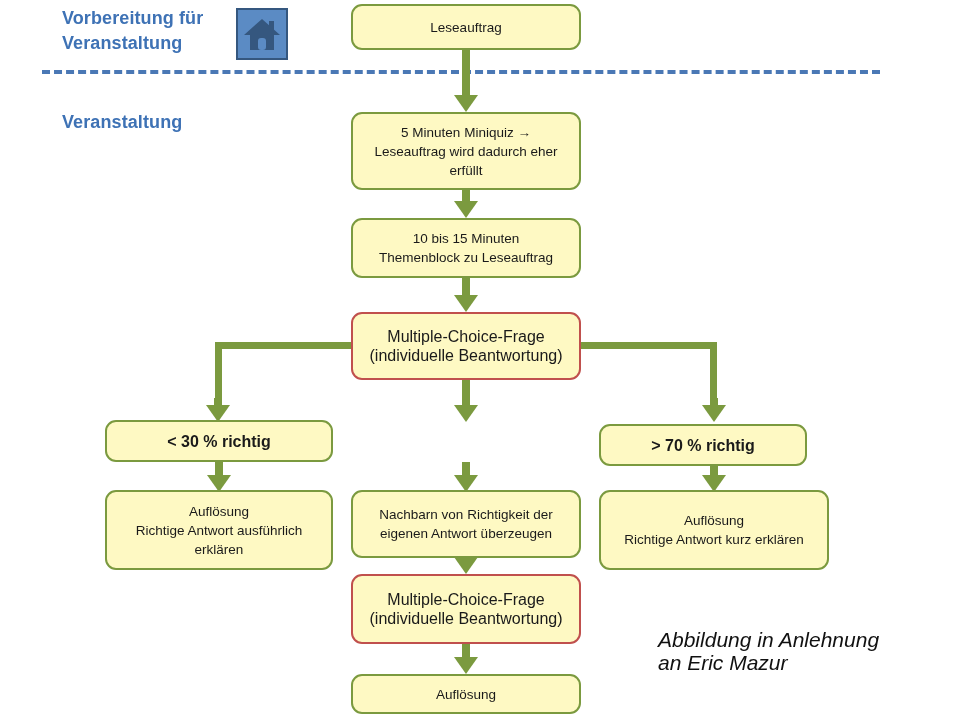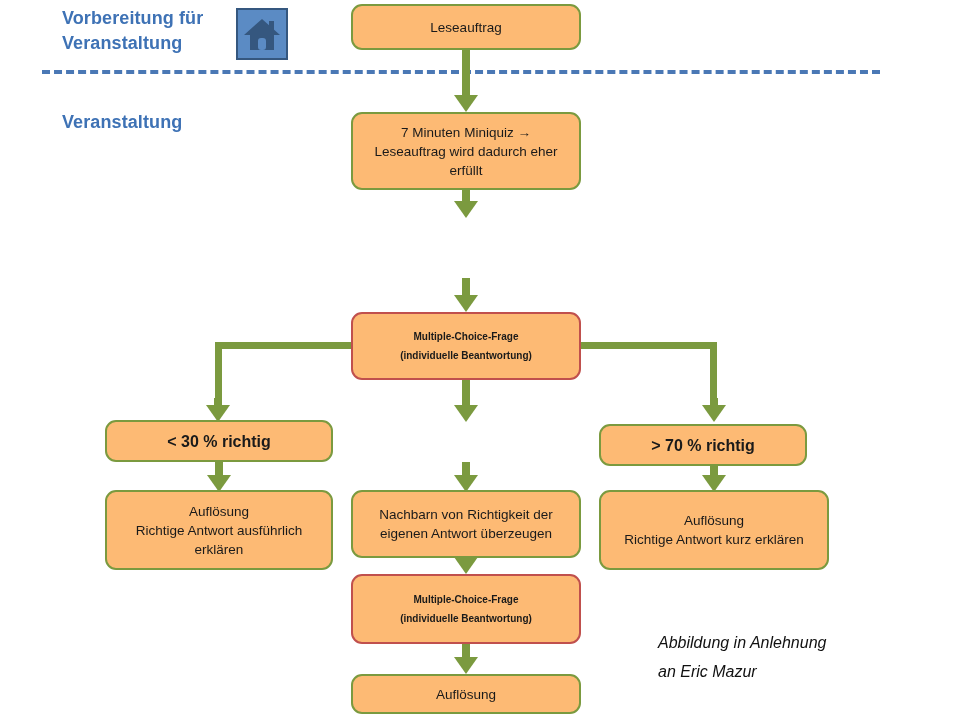--- a/index.html
+++ b/index.html
@@ -52,38 +52,38 @@
     top: 70px;
     width: 838px;
     height: 0;
     border-top: 4px dashed #4A78B5;
   }
 
   
   .node {
     position: absolute;
     box-sizing: border-box;
-    background: #fdba74;
+    background: #fef9c3;
     border: 2.5px solid #7B9A3F;
     border-radius: 11px;
     display: flex;
     align-items: center;
     justify-content: center;
     text-align: center;
     color: #1a1a1a;
     font-size: 13.5px;
     line-height: 19px;
     padding: 2px 15px;
     white-space: pre-line;
     z-index: 3;
   }
   .node.accent {
     border-color: #C0504D;
-    font-weight: bold;
-    font-size: 10px;
+    font-weight: normal;
+    font-size: 16px;
   }
   .node.bold { font-weight: bold; font-size: 16px; }
 
   
   .arrow {
     position: absolute;
     z-index: 1;
   }
   .arrow .shaft {
     position: absolute;
@@ -118,22 +118,22 @@
     background: #7B9A3F;
     z-index: 1;
   }
 
   
   #caption {
     position: absolute;
     left: 634px;
     top: 628px;
     font-style: italic;
-    font-size: 16px;
-    line-height: 29px;
+    font-size: 21px;
+    line-height: 23px;
     color: #111;
     white-space: pre-line;
   }
 </style>
 </head>
 <body>
 
 <div id="canvas">
 
   <div class="phase-label" id="phase-prep">Vorbereitung für
@@ -151,29 +151,31 @@
 
   <div id="phase-divider"></div>
 
   <div class="node" style="left:327px; top:4px; width:230px; height:46px;">Leseauftrag</div>
 
   <div class="arrow" style="left:428px; top:50px; width:28px; height:62px;">
     <div class="shaft" style="height:45px;"></div>
     <div class="head"></div>
   </div>
 
-  <div class="node" style="left:327px; top:112px; width:230px; height:78px;">7 Minuten Miniquiz →
+  <div class="node" style="left:327px; top:112px; width:230px; height:78px;">5 Minuten Miniquiz →
 Leseauftrag wird dadurch eher
 erfüllt</div>
 
   <div class="arrow" style="left:428px; top:190px; width:28px; height:28px;">
     <div class="shaft" style="height:11px;"></div>
     <div class="head"></div>
   </div>
 
+  <div class="node" style="left:327px; top:218px; width:230px; height:60px;">10 bis 15 Minuten
+Themenblock zu Leseauftrag</div>
 
   <div class="arrow" style="left:428px; top:278px; width:28px; height:34px;">
     <div class="shaft" style="height:17px;"></div>
     <div class="head"></div>
   </div>
 
   <div class="node accent" style="left:327px; top:312px; width:230px; height:68px;">Multiple-Choice-Frage
 (individuelle Beantwortung)</div>
 
   <div class="elbow-h" style="left:191px; top:342px; width:140px;"></div>

